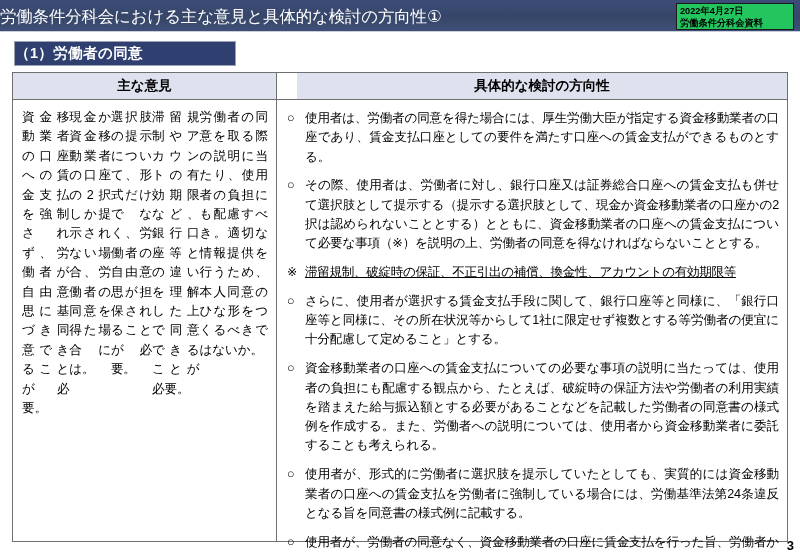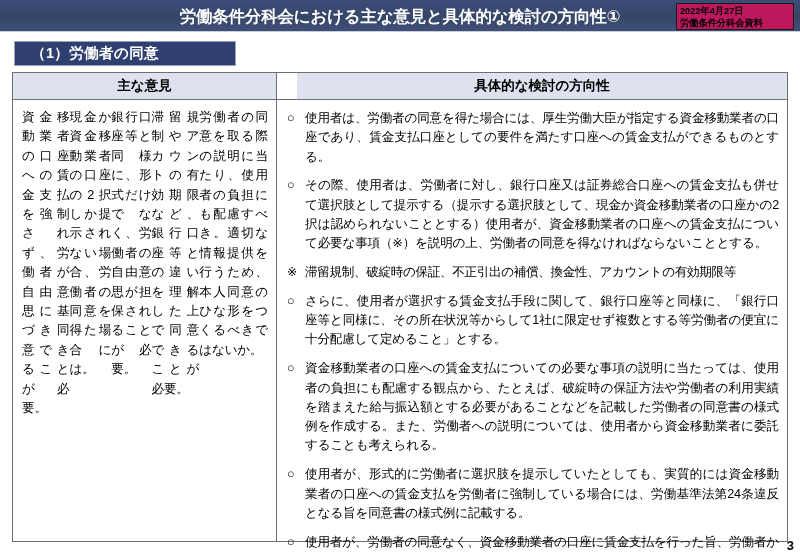--- a/index.html
+++ b/index.html
@@ -25,34 +25,34 @@
     background: linear-gradient(to bottom, #3c4c78 0%, #364668 55%, #404f78 100%);
     border-bottom: 1px solid #c9cedb;
     box-sizing: border-box;
   }
   .header-title {
     position: absolute;
     top: 0; left: 0;
     width: 800px;
     height: 16px;
     line-height: 32px;
-    text-align: center;
+    text-align: left;
     color: #ffffff;
     font-size: 16.5px;
-    font-weight: bold;
+    font-weight: normal;
     letter-spacing: -0.2px;
     white-space: nowrap;
   }
   .date-badge {
     position: absolute;
     top: 3px;
     right: 6px;
     width: 118px;
     height: 27px;
-    background: #be185d;
+    background: #22c55e;
     border: 1px solid #1a1a1a;
     box-sizing: border-box;
     padding: 1px 2px 0 3px;
     text-align: left;
   }
   .date-badge div {
     font-size: 9.5px;
     font-weight: bold;
     line-height: 12px;
     color: #000000;
@@ -68,21 +68,20 @@
     left: 14px;
     width: 222px;
     height: 25px;
     background: #2f4070;
     border: 1px solid #9aa2b4;
     box-sizing: border-box;
   }
   .section-bar-label {
     display: block;
     line-height: 23px;
-    padding-left: 16px;
     color: #ffffff;
     font-size: 14.5px;
     font-weight: bold;
     letter-spacing: 0.4px;
     white-space: nowrap;
   }
 
   
   .table {
     position: absolute;
@@ -163,21 +162,21 @@
   .direction-text {
     flex: 1;
     text-align: justify;
   }
   .note-mark {
     flex: 0 0 auto;
     width: 18px;
     font-size: 12.2px;
     line-height: 19.3px;
   }
-  .note .direction-text { letter-spacing: -0.35px; }
+  .note .direction-text { letter-spacing: -0.35px; text-decoration: underline; }
 
   
   .page-number {
     position: absolute;
     right: 6px;
     bottom: 1px;
     font-size: 13px;
     font-weight: bold;
     color: #000000;
   }
@@ -198,32 +197,32 @@
 
 <div class="table">
   <div class="thead">
     <div class="th th-left">主な意見</div>
     <div class="th th-right">具体的な検討の方向性</div>
   </div>
   <div class="tbody">
     <div class="cell-left" id="opinions-cell">
         <div class="opinion">資金移動業者の口座への賃金支払を強制されず、労働者が自由意思に基づき同意できることが必要。</div>
         <div class="opinion">現金か資金移動業者の口座の2択しか提示されない場合、労働者の同意を得た場合には。</div>
-        <div class="opinion">銀行口座等と同様に、形式だけでなく、労働者の自由意思が担保されることが必要。</div>
+        <div class="opinion">選択肢の提示について、形式だけでなく、労働者の自由意思が担保されることが必要。</div>
         <div class="opinion">滞留規制やアカウントの有効期限など、銀行口座等との違いを理解した上で同意できることが必要。</div>
         <div class="opinion">労働者の同意を取る際の説明に当たり、使用者の負担にも配慮すべき。適切な情報提供を行うため、本人同意のひな形をつくるべきではないか。</div>
       </div>
     <div class="cell-right" id="directions-cell">
         <div class="direction">
           <div class="bullet">○</div>
           <div class="direction-text">使用者は、労働者の同意を得た場合には、厚生労働大臣が指定する資金移動業者の口座であり、賃金支払口座としての要件を満たす口座への賃金支払ができるものとする。</div>
         </div>
         <div class="direction">
           <div class="bullet">○</div>
-          <div class="direction-text">その際、使用者は、労働者に対し、銀行口座又は証券総合口座への賃金支払も併せて選択肢として提示する（提示する選択肢として、現金か資金移動業者の口座かの2択は認められないこととする）使用者が、資金移動業者の口座への賃金支払について必要な事項（※）を説明の上、労働者の同意を得なければならないこととする。</div>
+          <div class="direction-text">その際、使用者は、労働者に対し、銀行口座又は証券総合口座への賃金支払も併せて選択肢として提示する（提示する選択肢として、現金か資金移動業者の口座かの2択は認められないこととする）とともに、資金移動業者の口座への賃金支払について必要な事項（※）を説明の上、労働者の同意を得なければならないこととする。</div>
         </div>
         <div class="direction note">
           <div class="note-mark">※</div>
           <div class="direction-text">滞留規制、破綻時の保証、不正引出の補償、換金性、アカウントの有効期限等</div>
         </div>
         <div class="direction">
           <div class="bullet">○</div>
           <div class="direction-text">さらに、使用者が選択する賃金支払手段に関して、銀行口座等と同様に、「銀行口座等と同様に、その所在状況等からして1社に限定せず複数とする等労働者の便宜に十分配慮して定めること」とする。</div>
         </div>
         <div class="direction">

